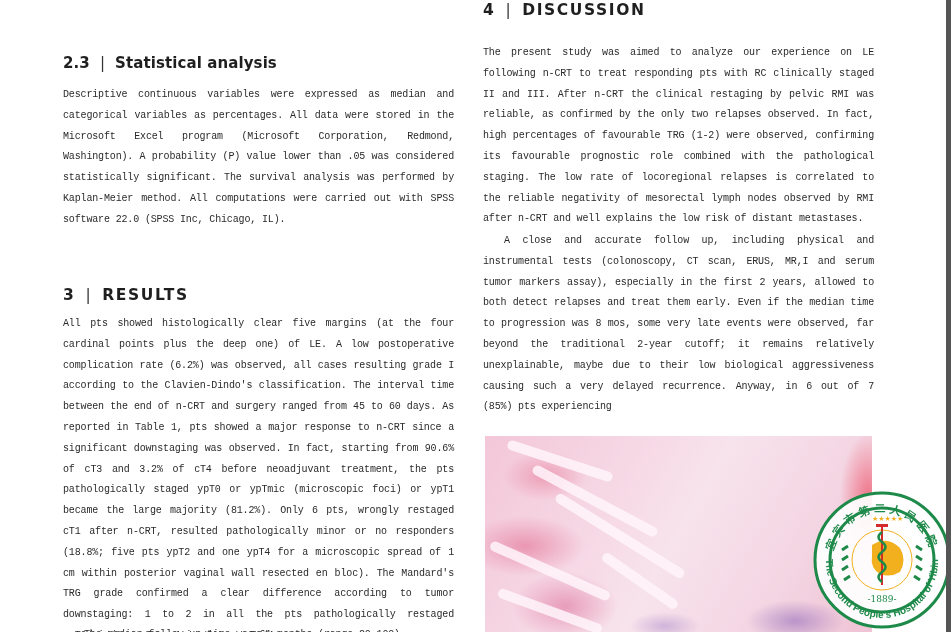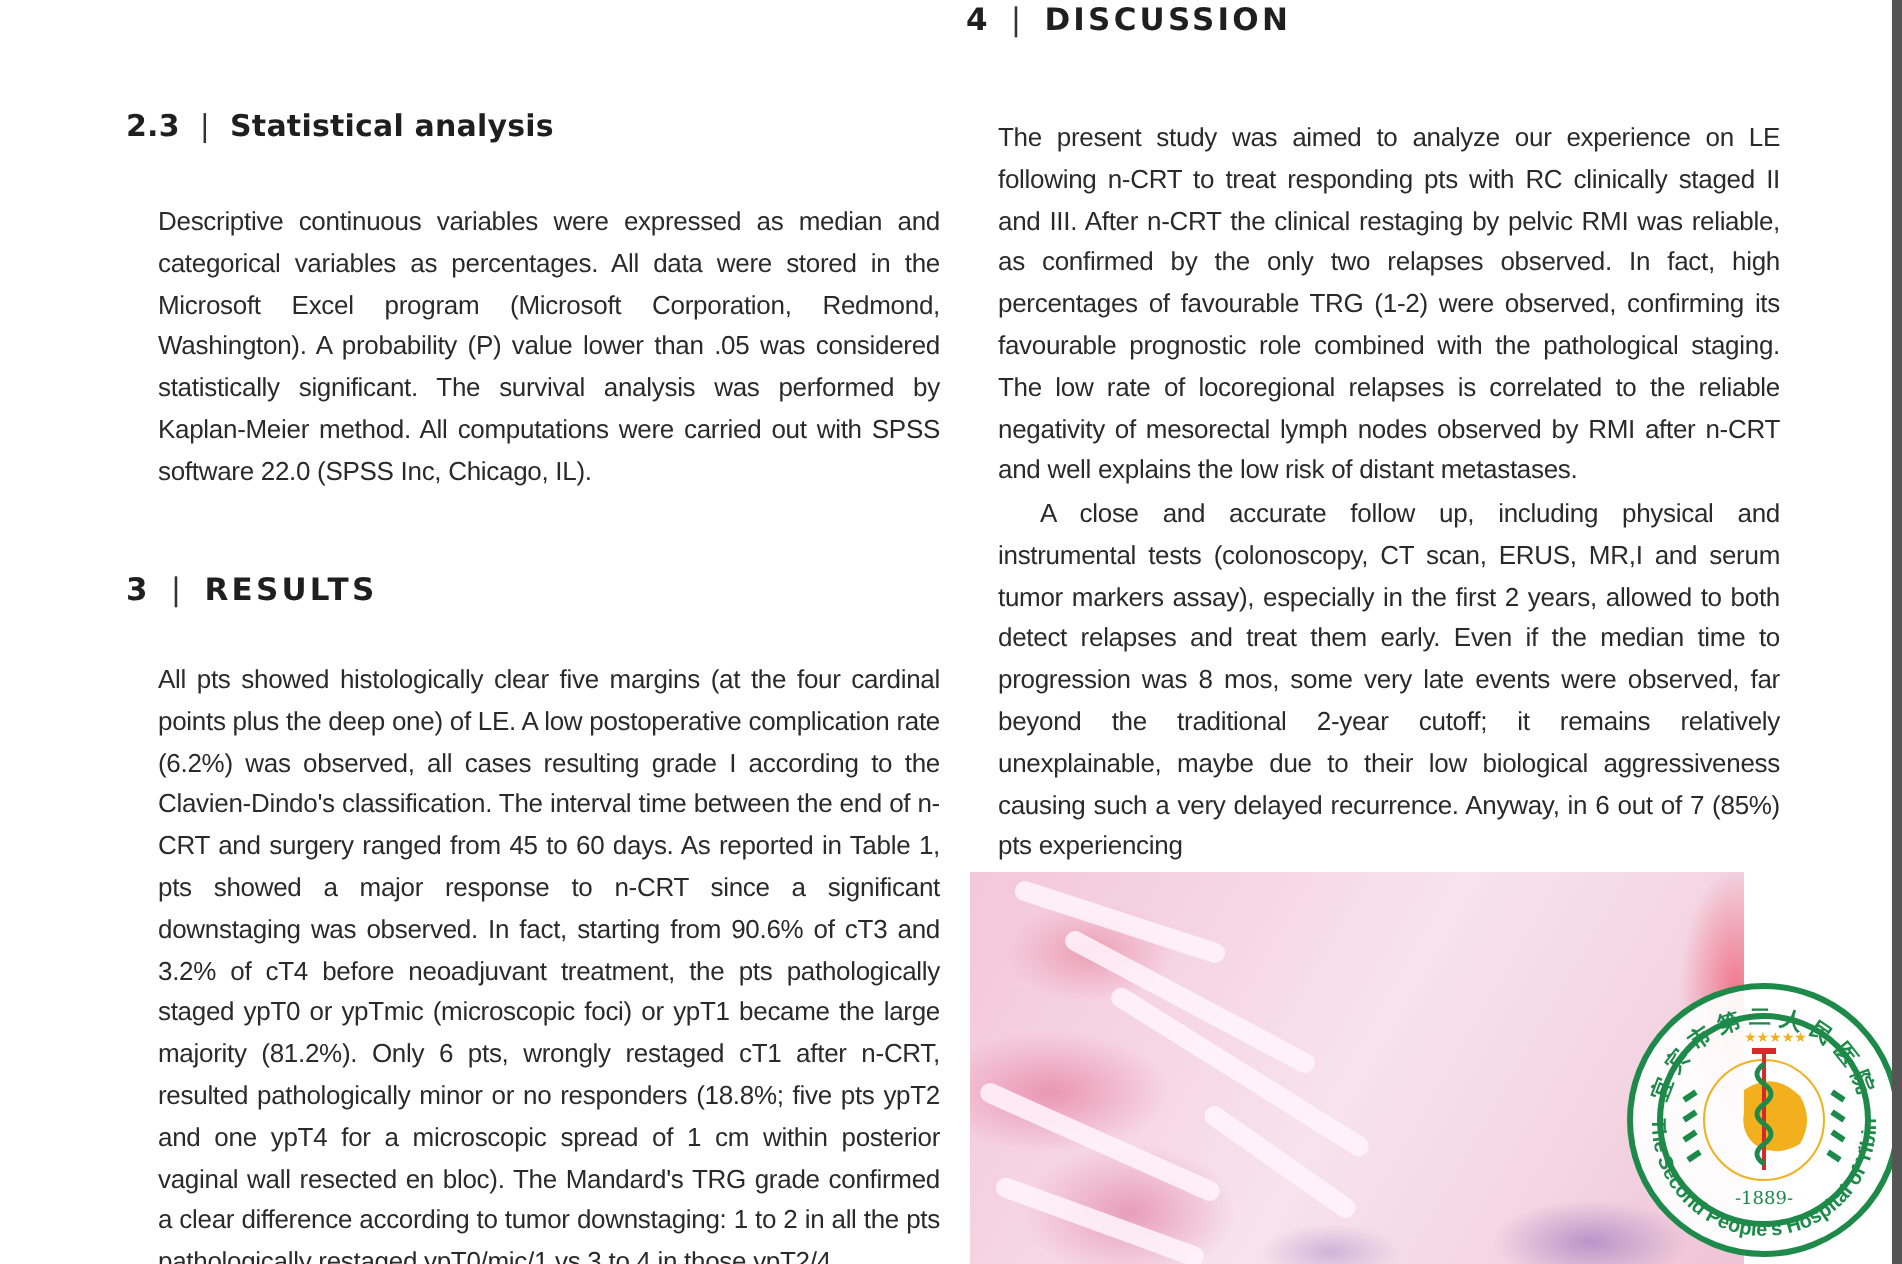--- a/index.html
+++ b/index.html
@@ -18,25 +18,25 @@
     font-family: "DejaVu Sans", sans-serif;
     font-weight: bold; color: #1f1f1f;
   }
   .heading .num { font-weight: bold; }
   .heading .sep { font-weight: normal; margin: 0 10px; color: #333; }
   .h-sub { font-size: 15px; letter-spacing: 0.1px; margin-top: 11px; }
   .h-main { font-size: 15.5px; letter-spacing: 1.6px; }
 
   .para {
     position: absolute; left: 0; width: 391px;
-    font-family: Liberation Sans, sans-serif;
-    font-size: 13px; line-height: 20.8px;
+    font-family: Liberation Mono, monospace;
+    font-size: 10px; line-height: 20.8px;
     text-align: justify; color: #2a2a2a;
     letter-spacing: -0.15px;
-    margin: 16px;
+    margin: 0;
   }
   .para.indent { text-indent: 21px; }
 
   .figure {
     position: absolute; left: 485px; top: 436px; width: 387px; height: 196px;
     overflow: hidden;
     background:
       radial-gradient(ellipse 60px 35px at 60px 40px, rgba(235,150,175,0.85), rgba(235,150,175,0) 70%),
       radial-gradient(ellipse 80px 40px at 40px 110px, rgba(232,140,170,0.85), rgba(232,140,170,0) 75%),
       radial-gradient(ellipse 70px 45px at 80px 170px, rgba(230,150,180,0.9), rgba(230,150,180,0) 75%),

